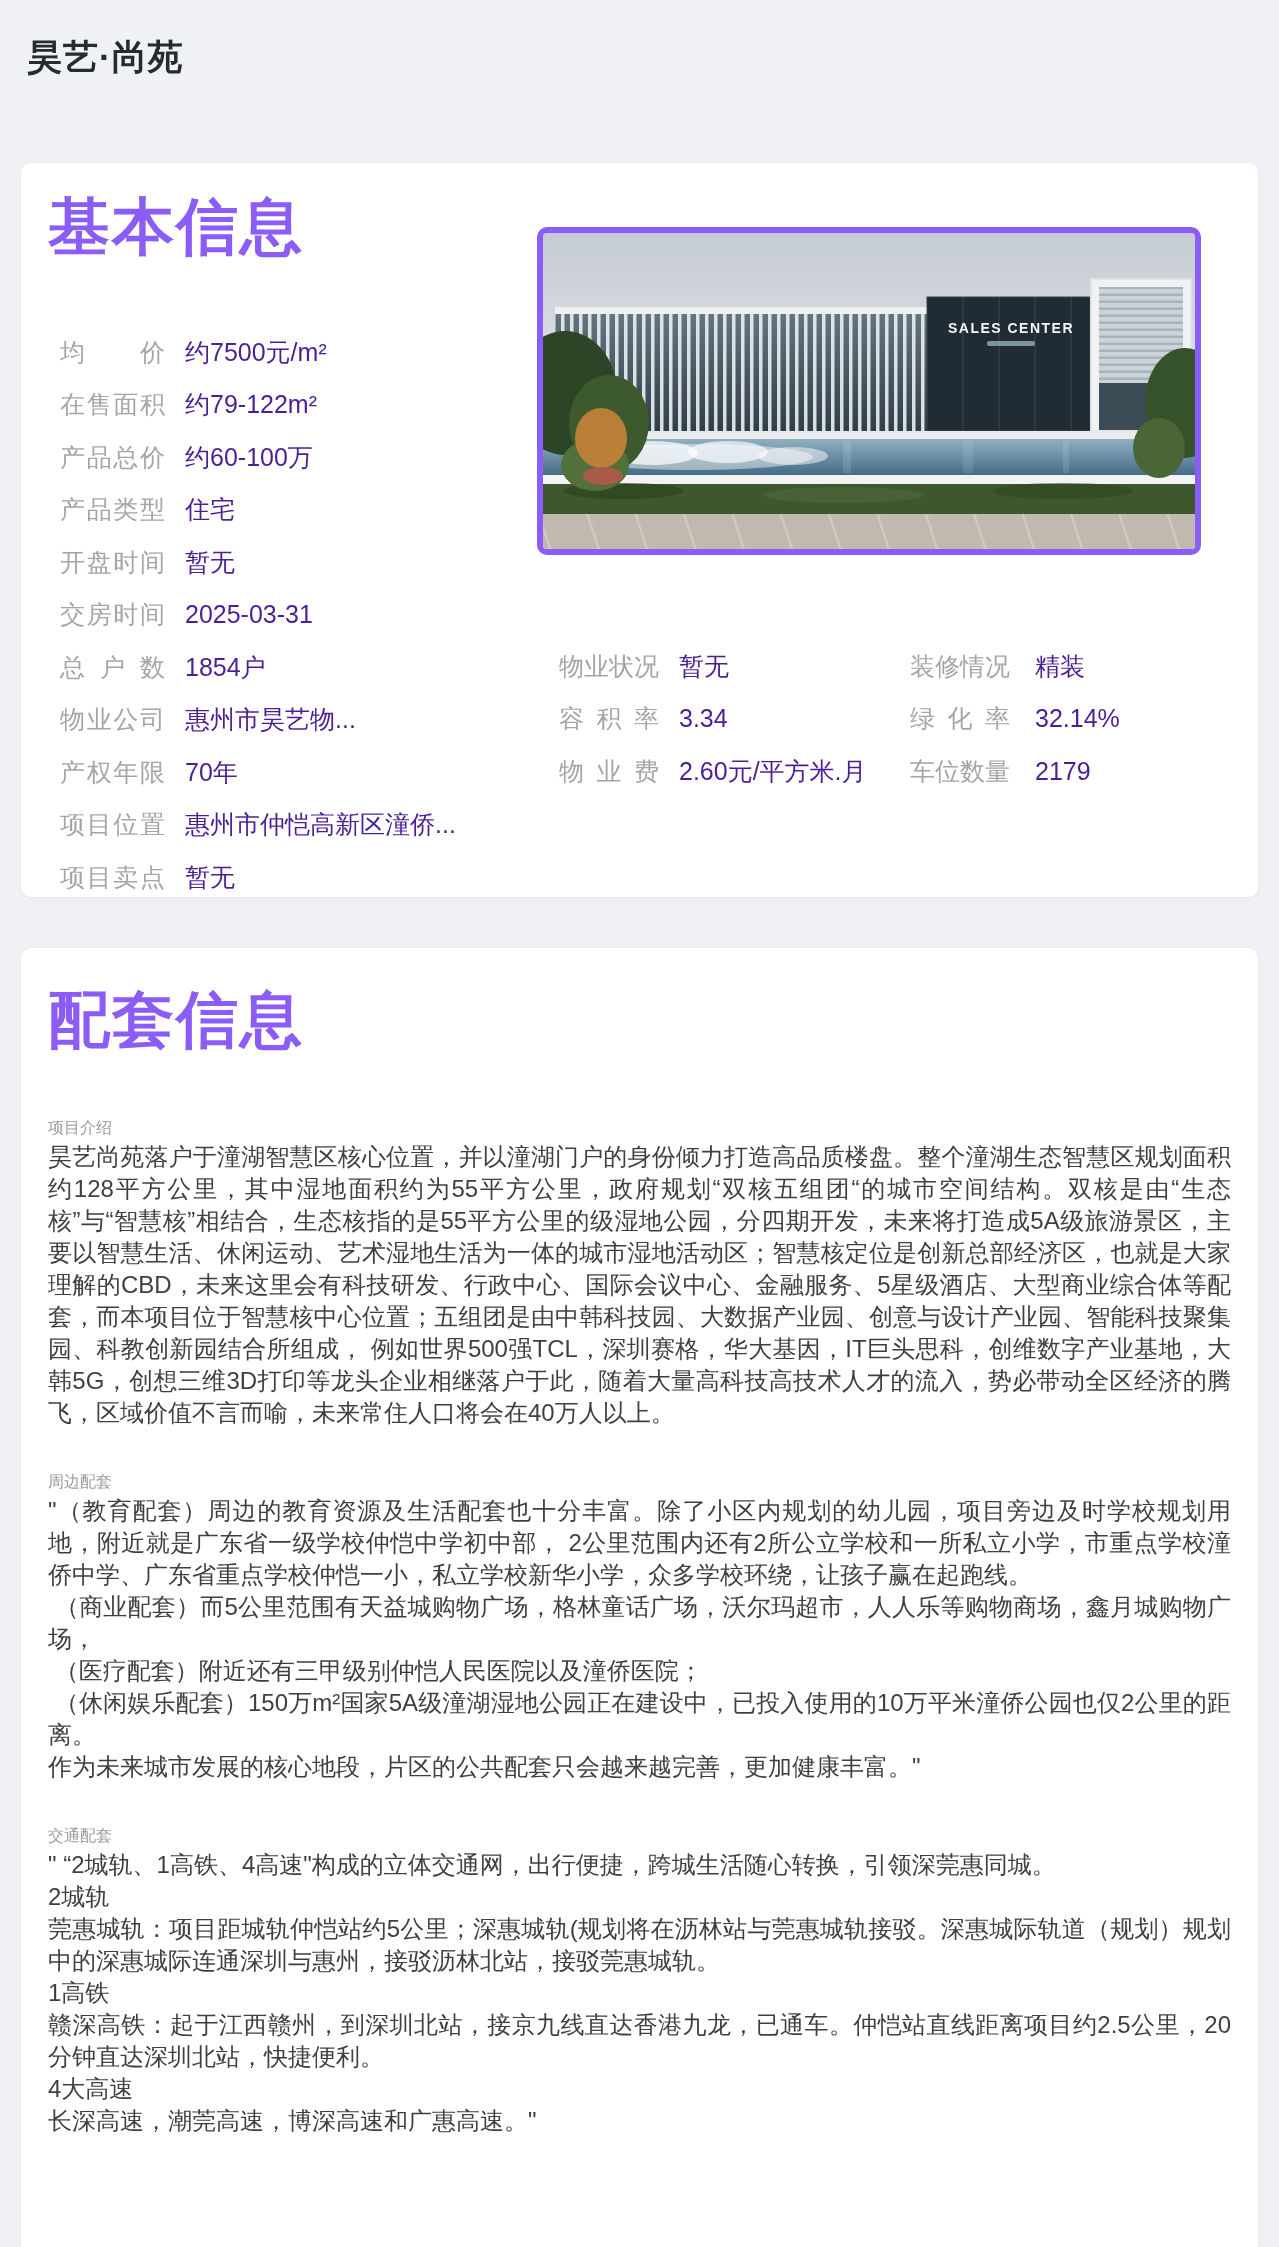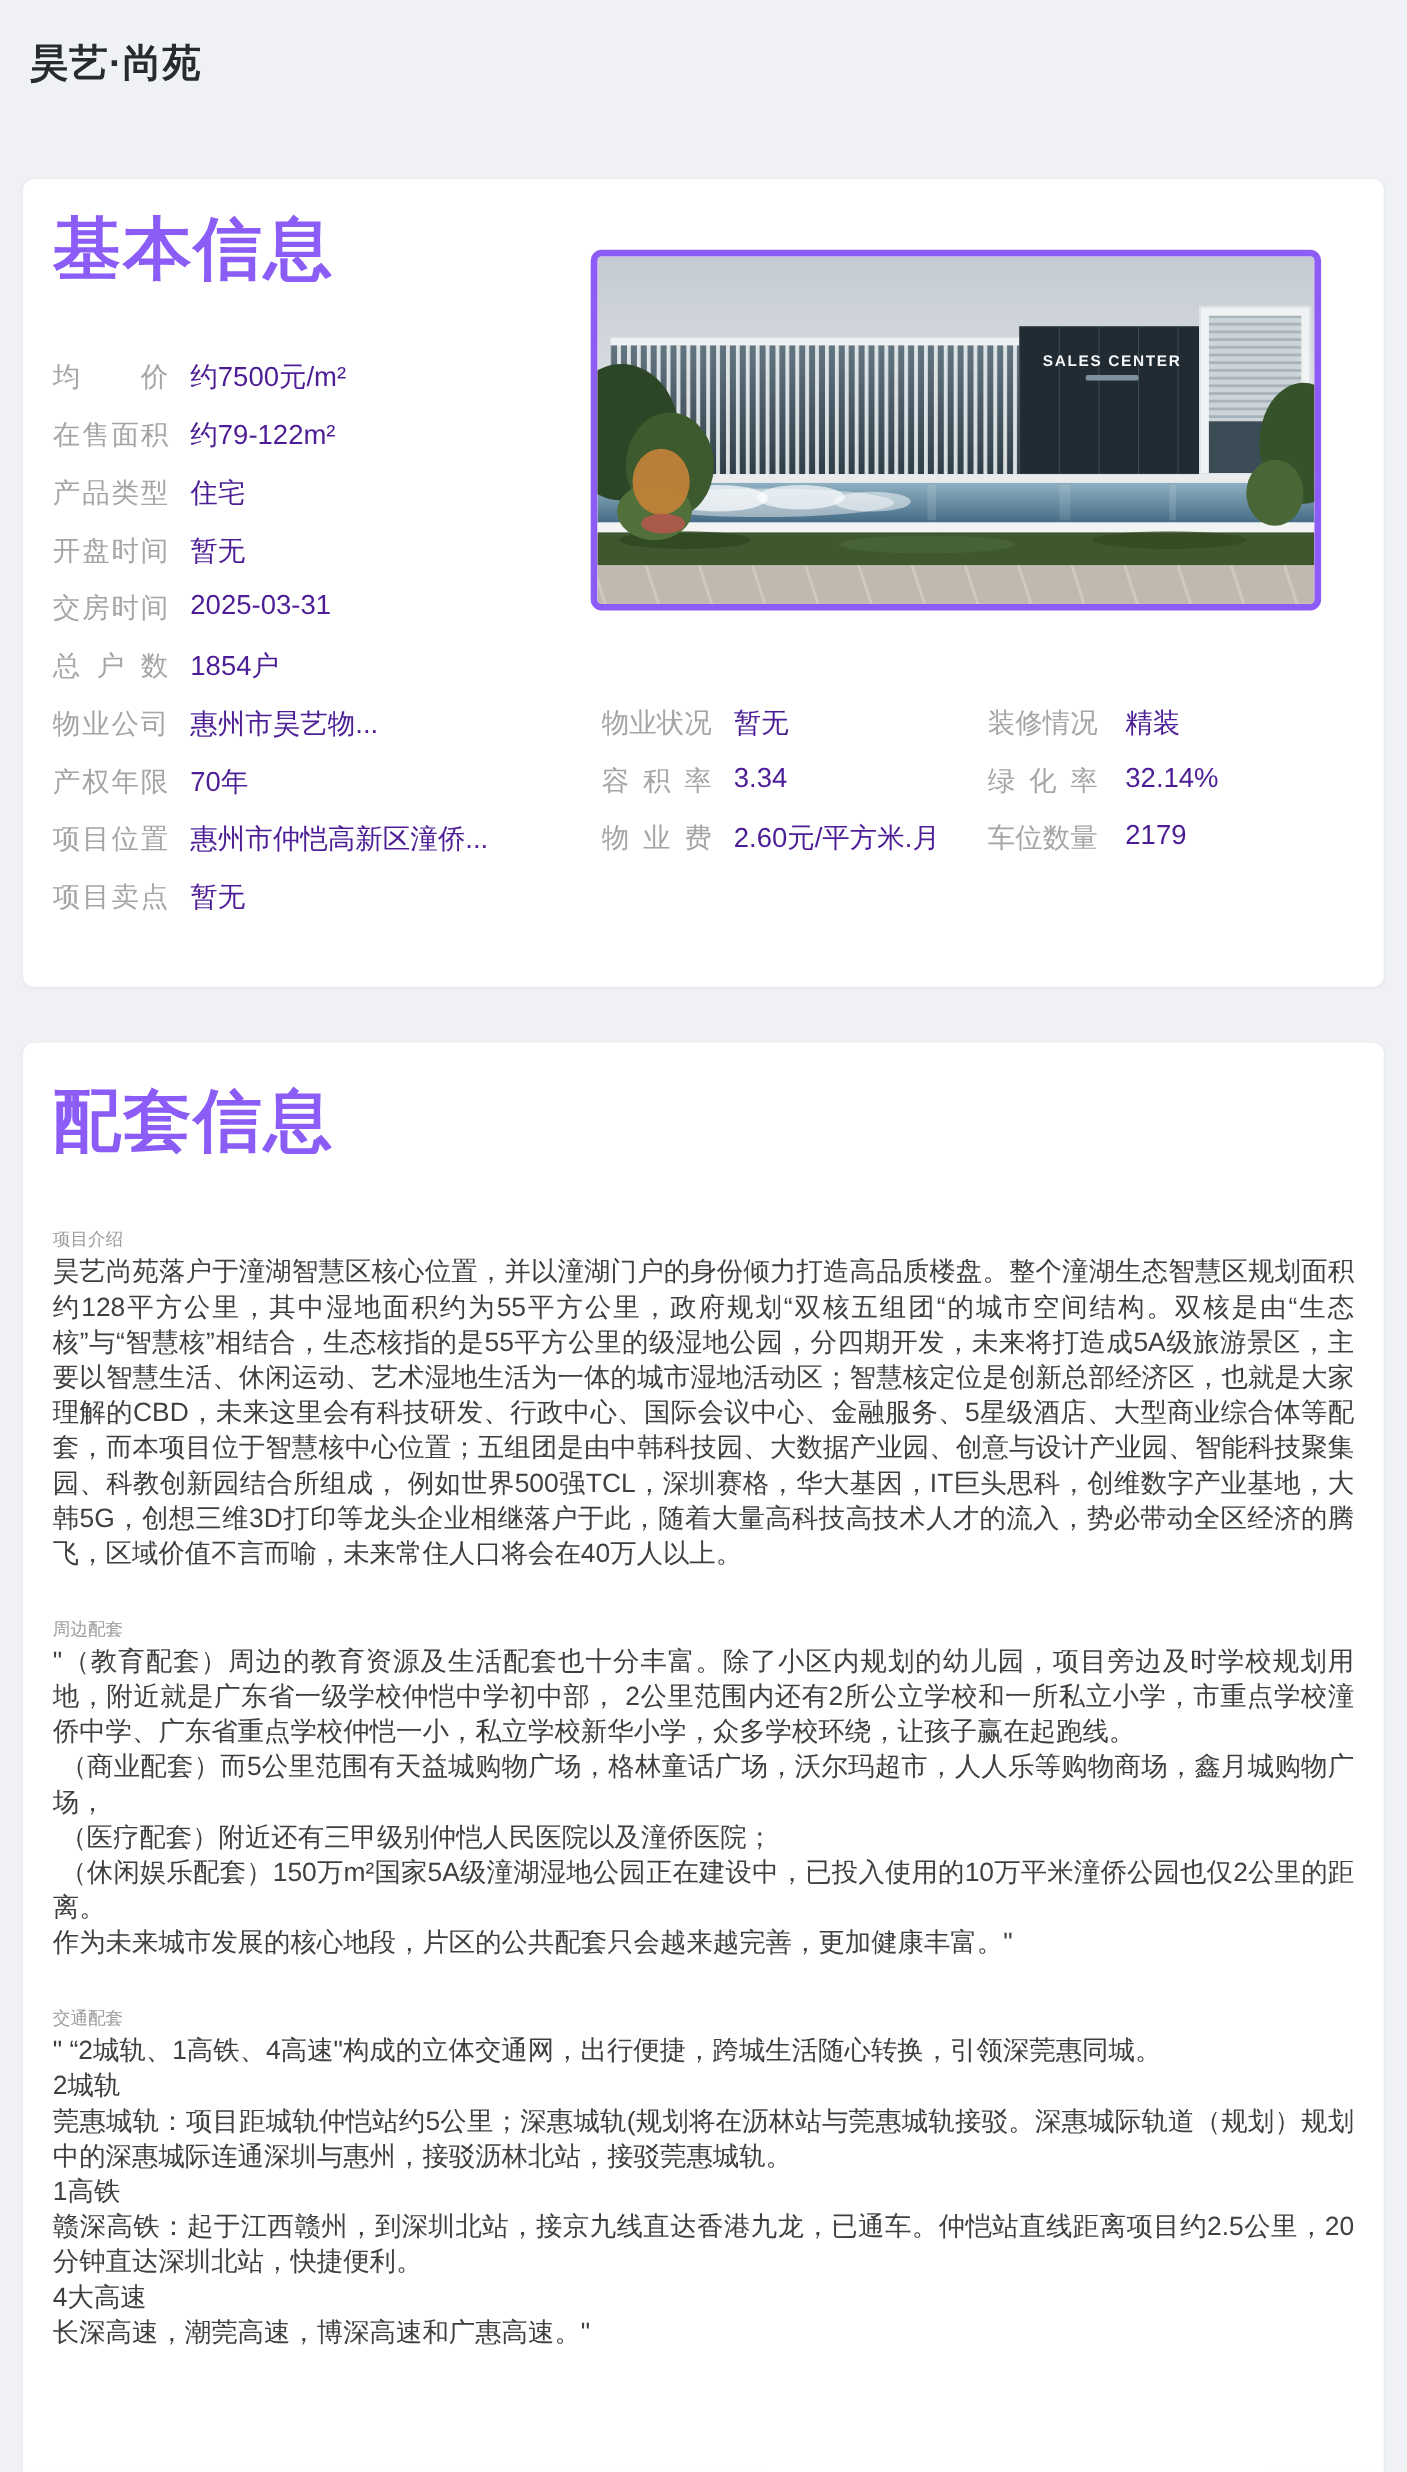--- a/index.html
+++ b/index.html
@@ -28,21 +28,21 @@
   .photo{
     position:absolute;left:516px;top:64px;width:652px;height:316px;
     border:6px solid #8b5cf6;border-radius:10px;overflow:hidden;background:#f0abfc;
   }
   .photo svg{display:block;width:100%;height:100%;}
   
   .info-col{position:absolute;}
   #col-left{left:27px;top:163px;width:470px;}
   #col-mid{left:526px;top:477px;width:345px;}
   #col-right{left:877px;top:477px;width:335px;}
-  .info-row{height:52.5px;display:flex;align-items:flex-start;font-size:25px;}
+  .info-row{height:52.5px;display:flex;align-items:center;font-size:25px;margin-left:12px;}
   .info-row .lab{
     color:#a5a5a5;flex:none;
     text-align:justify;text-align-last:justify;
   }
   #col-left .lab{width:105px;margin-right:20px;}
   #col-mid .lab,#col-right .lab{width:100px;}
   #col-mid .lab{margin-right:20px;}
   #col-right .lab{margin-right:25px;}
   .info-row .val{color:#4c1d95;white-space:nowrap;}
   
@@ -150,20 +150,24 @@
   <div class="info-col" id="col-left">
     <div class="info-row">
         <span class="lab">均价</span>
         <span class="val">约7500元/m²</span>
       </div>
     <div class="info-row">
         <span class="lab">在售面积</span>
         <span class="val">约79-122m²</span>
       </div>
     <div class="info-row">
+        <span class="lab">产品总价</span>
+        <span class="val">约60-100万</span>
+      </div>
+    <div class="info-row">
         <span class="lab">产品类型</span>
         <span class="val">住宅</span>
       </div>
     <div class="info-row">
         <span class="lab">开盘时间</span>
         <span class="val">暂无</span>
       </div>
     <div class="info-row">
         <span class="lab">交房时间</span>
         <span class="val">2025-03-31</span>

